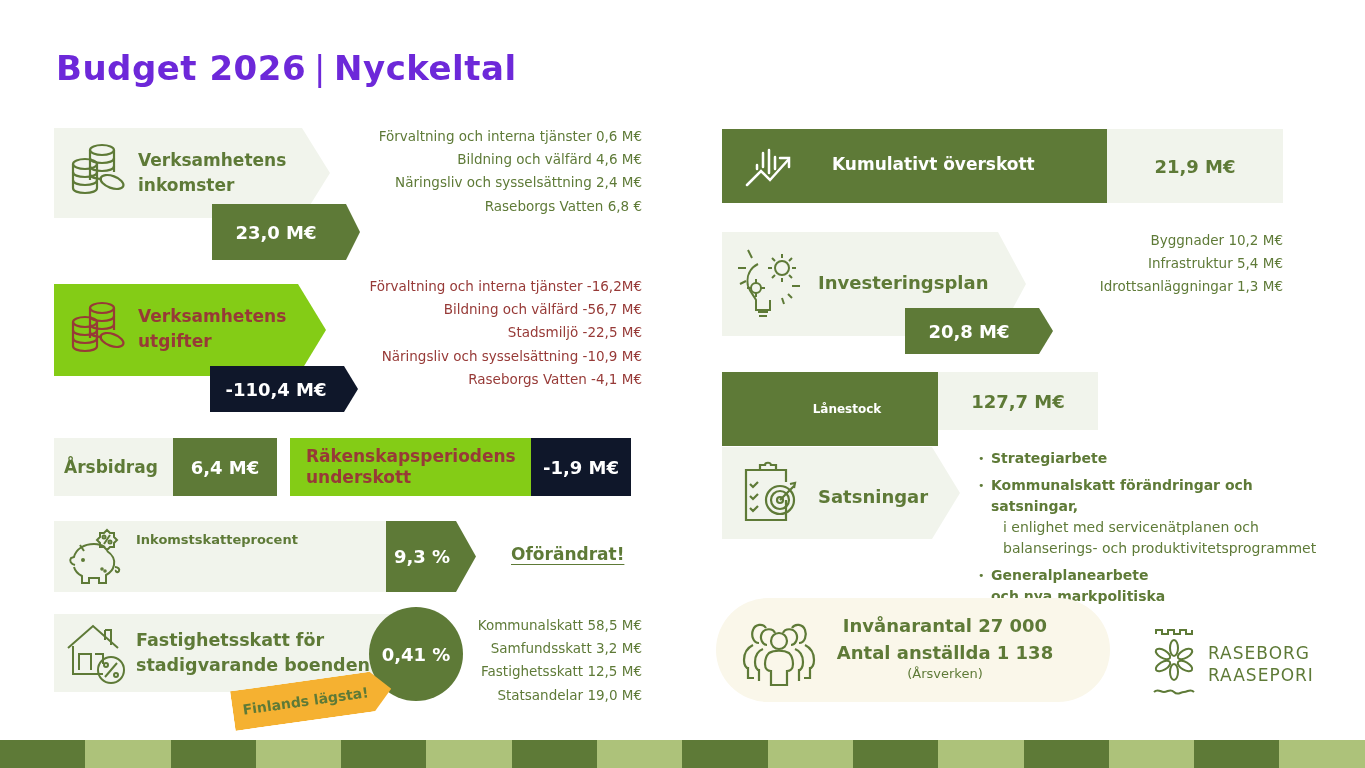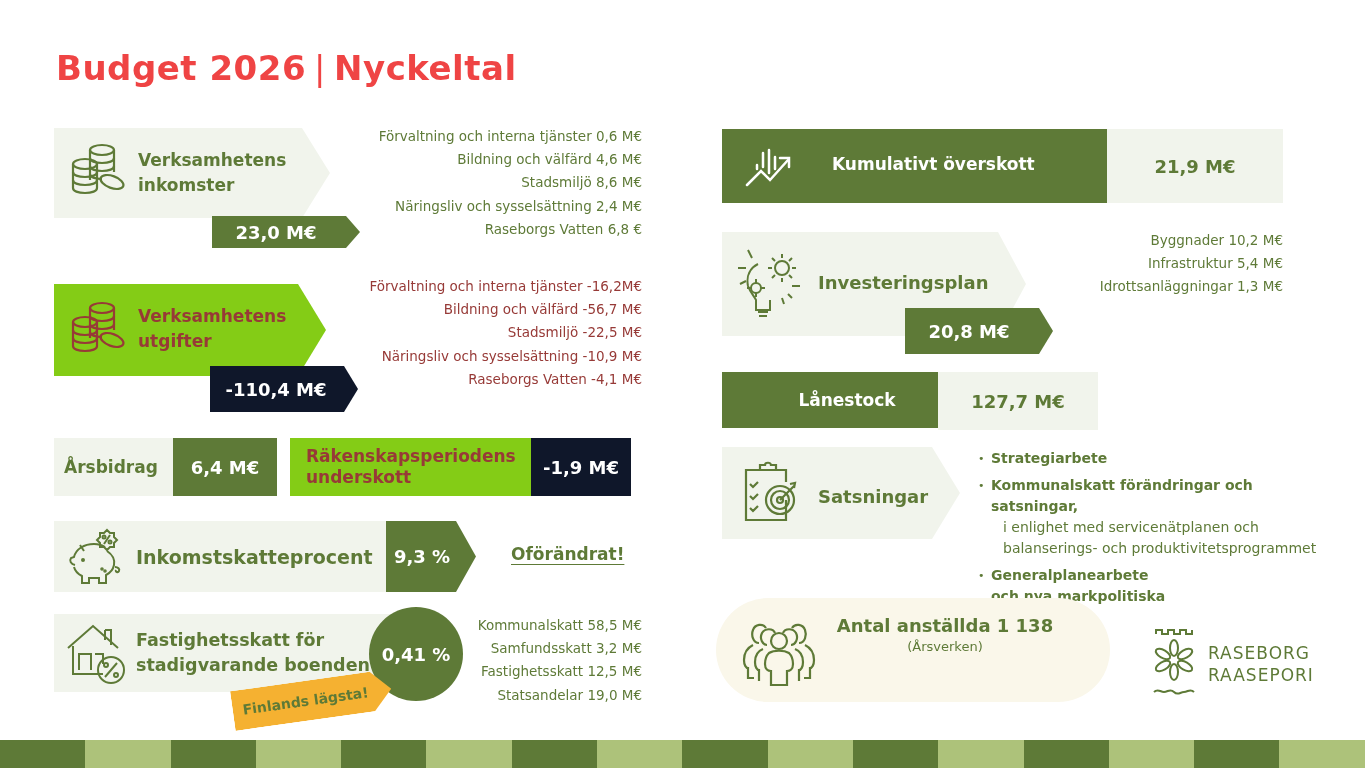--- a/index.html
+++ b/index.html
@@ -1,19 +1,19 @@
 <!DOCTYPE html>
 <html><head>
 <meta charset="utf-8">
 <style>
   * { box-sizing: border-box; margin: 0; padding: 0; }
   html, body { width: 1365px; height: 768px; overflow: hidden; background: #ffffff; }
   body { position: relative; font-family: "DejaVu Sans", sans-serif; color: #5e7a37; }
   .abs { position: absolute; }
-  .title { left: 56px; top: 48px; font-size: 34px; font-weight: bold; color: #ef4444; letter-spacing: 0.5px; white-space: nowrap; }
+  .title { left: 56px; top: 48px; font-size: 34px; font-weight: bold; color: #6d28d9; letter-spacing: 0.5px; white-space: nowrap; }
   .title .sep { font-weight: normal; margin: 0 8px; }
 
   .panel-light { background: #f1f4ec; }
   .panel-pink { background: #84cc16; }
   .green { background: #5e7a37; color: #fff; }
   .red { background: #0f172a; color: #fff; }
 
   .arrow-shape { clip-path: polygon(0 0, calc(100% - 28px) 0, 100% 50%, calc(100% - 28px) 100%, 0 100%); }
   .arrow-small { clip-path: polygon(0 0, calc(100% - 14px) 0, 100% 50%, calc(100% - 14px) 100%, 0 100%); }
 
@@ -47,25 +47,24 @@
     <ellipse cx="15" cy="22" rx="12" ry="5"></ellipse>
       <path d="M3 22v24c0 3 5 5 12 5s12-2 12-5V22"></path>
       <path d="M3 30c0 3 5 5 12 5s12-2 12-5M3 38c0 3 5 5 12 5s12-2 12-5"></path>
     <ellipse cx="42" cy="40" rx="12" ry="6" transform="rotate(20 42 40)"></ellipse>
   </svg>
 </div>
 <div class="abs lbl" style="left:138px;top:148px;color:#5e7a37;">
   <div>Verksamhetens</div>
   <div>inkomster</div>
 </div>
-<div class="abs green val arrow-small" style="left:212px;top:216px;width:148px;height:32px;padding-right:20px;text-align:center;">23,0 M€</div>
+<div class="abs green val arrow-small" style="left:212px;top:204px;width:148px;height:56px;padding-right:20px;text-align:center;">23,0 M€</div>
 <div class="abs list g" style="right:723px;top:125px;">
   <div>Förvaltning och interna tjänster 0,6 M€</div>
   <div>Bildning och välfärd 4,6 M€</div>
-  <div>Stadsmiljö 8,6 M€</div>
   <div>Näringsliv och sysselsättning 2,4 M€</div>
   <div>Raseborgs Vatten 6,8 €</div>
 </div>
 
 <div class="abs panel-pink arrow-shape" style="left:54px;top:284px;width:272px;height:92px;"></div>
 <div class="abs icon" style="left:68px;top:298px;width:62px;height:58px;">
   <svg width="58" height="54" viewBox="0 0 58 54" fill="none" stroke="#973a37" stroke-width="2.2">
     <ellipse cx="32" cy="8" rx="12" ry="5"></ellipse>
       <path d="M20 8v30M44 8v22"></path>
       <path d="M20 16c0 3 5 5 12 5s12-2 12-5M20 24c0 3 5 5 12 5s12-2 12-5M20 32c0 3 5 5 12 5"></path>
@@ -110,21 +109,21 @@
       <circle cx="16" cy="33" r="1"></circle>
     <path d="M48 40c3 0 5 2 4 4-1 2-4 1-3-1"></path>
     <circle cx="35" cy="42" r="0.8"></circle>
       <circle cx="38" cy="44" r="0.8"></circle>
     <path d="M40 3l3 3h4v4l3 3-3 3v4h-4l-3 3-3-3h-4v-4l-3-3 3-3v-4h4z"></path>
     <path d="M37 17l6-9"></path>
       <circle cx="37" cy="10" r="1.5"></circle>
       <circle cx="43" cy="15" r="1.5"></circle>
   </svg>
 </div>
-<div class="abs lbl" style="left:136px;top:545px;font-size:19px;">Inkomstskatteprocent</div>
+<div class="abs lbl" style="left:136px;top:527px;font-size:13px;">Inkomstskatteprocent</div>
 <div class="abs green val" style="left:386px;top:521px;width:90px;height:71px;padding-right:18px;clip-path:polygon(0 0,70px 0,100% 50%,70px 100%,0 100%);">9,3 %</div>
 <div class="abs" style="left:511px;top:544px;font-weight:bold;font-size:17px;color:#5e7a37;text-decoration:underline;text-underline-offset:4px;">Oförändrat!</div>
 
 <div class="abs panel-light" style="left:54px;top:614px;width:340px;height:78px;"></div>
 <div class="abs icon" style="left:64px;top:618px;width:66px;height:70px;">
   <svg width="64" height="66" viewBox="0 0 64 66" fill="none" stroke="#5e7a37" stroke-width="2">
     <path d="M3 28L28 6l25 22"></path>
       <path d="M8 26v28h30"></path>
       <path d="M40 10v10M40 10h6v15"></path>
     <path d="M14 50V34h12v16"></path>
@@ -175,21 +174,21 @@
   </svg>
 </div>
 <div class="abs lbl" style="left:818px;top:270px;font-size:18px;">Investeringsplan</div>
 <div class="abs green val arrow-small" style="left:905px;top:308px;width:148px;height:46px;padding-right:20px;">20,8 M€</div>
 <div class="abs list g" style="right:82px;top:229px;">
   <div>Byggnader 10,2 M€</div>
   <div>Infrastruktur 5,4 M€</div>
   <div>Idrottsanläggningar 1,3 M€</div>
 </div>
 
-<div class="abs green val" style="left:722px;top:372px;width:216px;height:56px;font-size:17px;padding-left:34px;">Lånestock</div>
+<div class="abs green val" style="left:722px;top:372px;width:216px;height:74px;font-size:12px;padding-left:34px;">Lånestock</div>
 <div class="abs panel-light val" style="left:938px;top:372px;width:160px;height:58px;color:#5e7a37;">127,7 M€</div>
 
 <div class="abs panel-light arrow-shape" style="left:722px;top:447px;width:238px;height:92px;"></div>
 <div class="abs icon" style="left:734px;top:458px;width:70px;height:70px;">
   <svg width="66" height="66" viewBox="0 0 66 66" fill="none" stroke="#5e7a37" stroke-width="2.2">
     <path d="M24 10h-14v50h40V40"></path>
       <path d="M40 10h10v12"></path>
     <path d="M24 10h16v-5h-5c0-3-6-3-6 0h-5z"></path>
     <path d="M14 24l3 3 5-5M14 36l3 3 5-5M14 48l3 3 5-5"></path>
     <circle cx="44" cy="40" r="14"></circle>
@@ -217,20 +216,21 @@
       <path d="M66 28c6 3 9 8 9 15 0 5-2 8-4 8v10h-6"></path>
     <path d="M28 28c-4 0-8-6-5-12 3-5 11-5 13 0"></path>
       <path d="M24 32c-5 2-8 7-8 13 0 5 2 8 4 8v11"></path>
     <path d="M52 28c4 0 8-6 5-12-3-5-11-5-13 0"></path>
       <path d="M56 32c5 2 8 7 8 13 0 5-2 8-4 8v11"></path>
     <circle cx="40" cy="24" r="8"></circle>
     <path d="M30 36c-3 3-4 7-4 11 0 5 3 7 6 7v14h16V54c3 0 6-2 6-7 0-4-1-8-4-11-5-3-15-3-20 0z"></path>
   </svg>
 </div>
 <div class="abs" style="left:830px;top:612px;width:230px;text-align:center;color:#5e7a37;">
+  <div style="font-weight:bold;font-size:18px;line-height:27px;">Invånarantal 27 000</div>
   <div style="font-weight:bold;font-size:18px;line-height:27px;">Antal anställda 1 138</div>
   <div style="font-size:13px;line-height:16px;">(Årsverken)</div>
 </div>
 
 <div class="abs" style="left:1152px;top:628px;width:170px;height:72px;">
   <svg width="44" height="68" viewBox="0 0 44 68" fill="none" stroke="#5e7a37" stroke-width="2" style="position:absolute;left:0;top:0;">
     <path d="M4 6V2h6v4h6V2h6v4h6V2h6v4h6V2"></path>
     <ellipse cx="22" cy="20" rx="4" ry="8"></ellipse>
       <ellipse cx="22" cy="44" rx="4" ry="8"></ellipse>
     <ellipse cx="11" cy="26" rx="8" ry="4" transform="rotate(30 11 26)"></ellipse>

